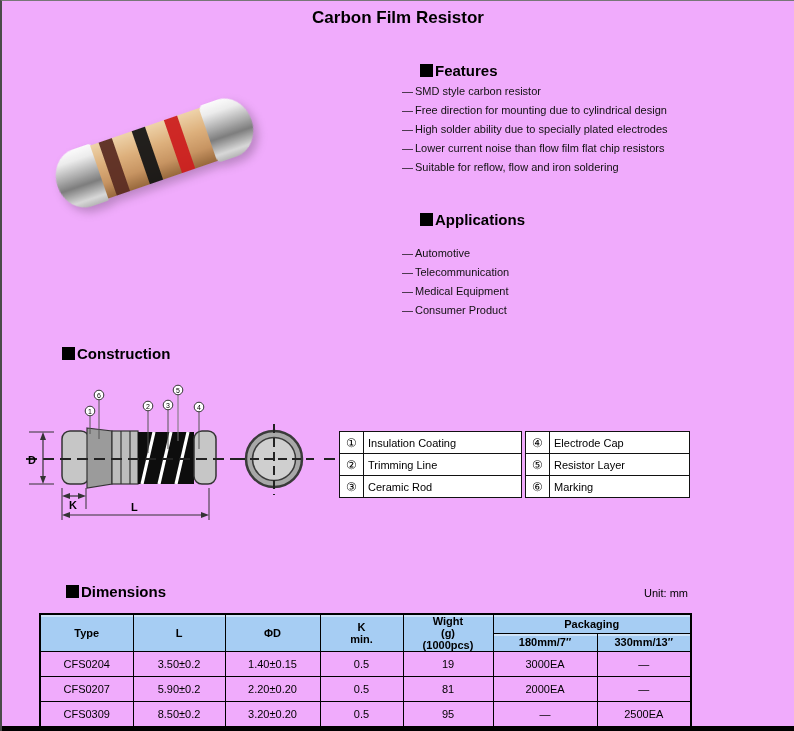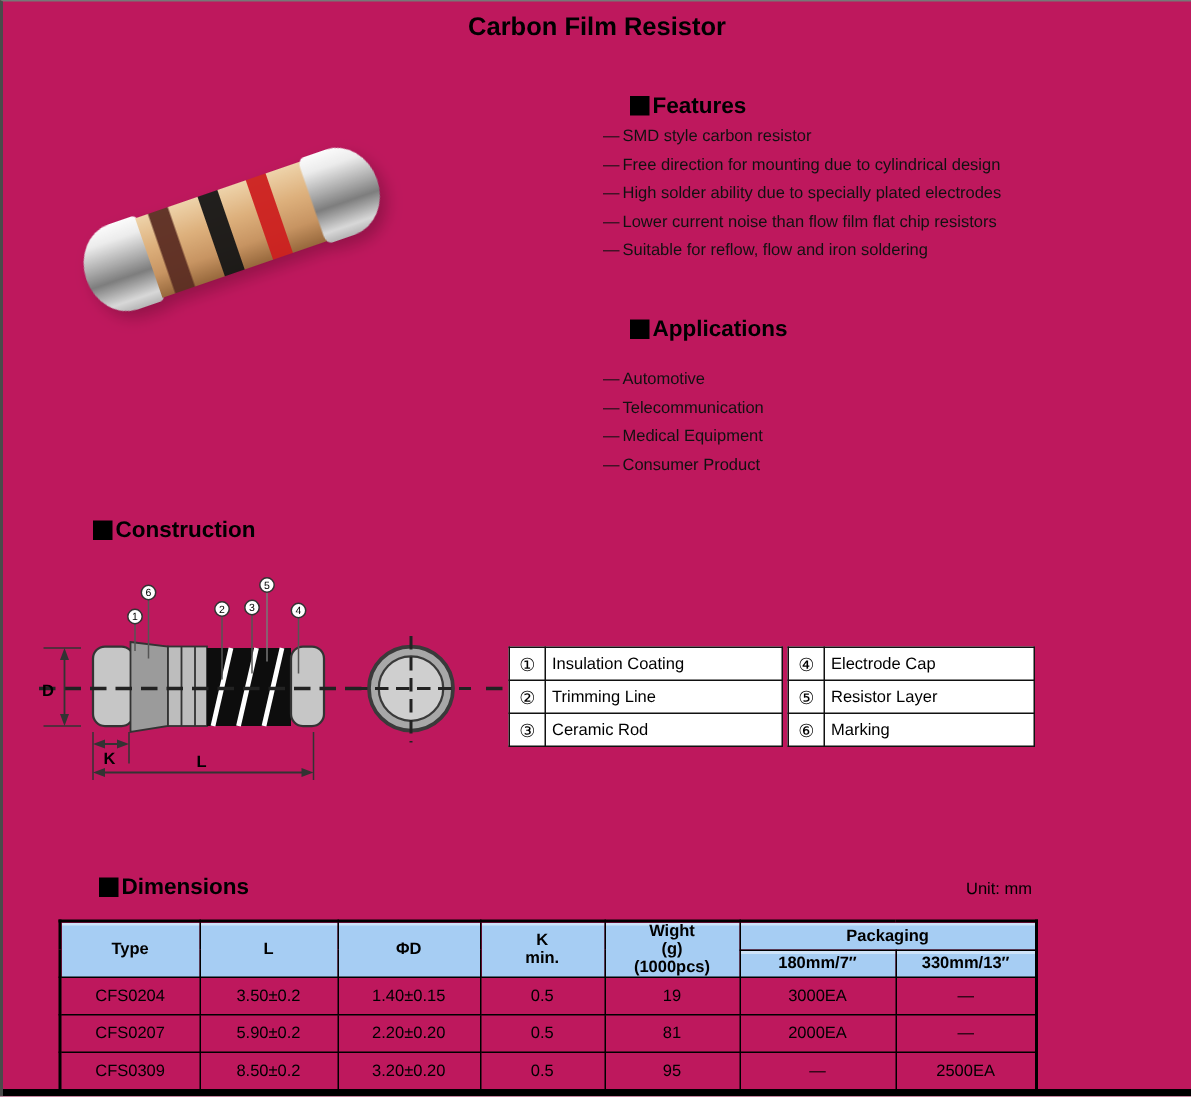--- a/index.html
+++ b/index.html
@@ -1,18 +1,18 @@
 <!DOCTYPE html>
 <html><head>
 <meta charset="utf-8">
 <style>
   * { margin:0; padding:0; box-sizing:border-box; }
   html,body { background:#fff; }
   .page {
-    position:relative; width:794px; height:731px; background:#be185d;
+    position:relative; width:794px; height:731px; background:#f0abfc;
     font-family:"Liberation Sans", sans-serif; color:#000;
     border-top:1px solid #777; border-left:2px solid #4a4a4a; overflow:hidden;
   }
   .title { position:absolute; top:7px; left:0; width:100%; text-align:center;
     font-size:17px; font-weight:bold; }
 
   
   .sec-head { position:absolute; display:flex; align-items:center;
     font-size:15px; font-weight:bold;padding-left:22px; }
   .sq { width:13px; height:13px; background:#000; margin-right:2px; flex:0 0 auto; }

